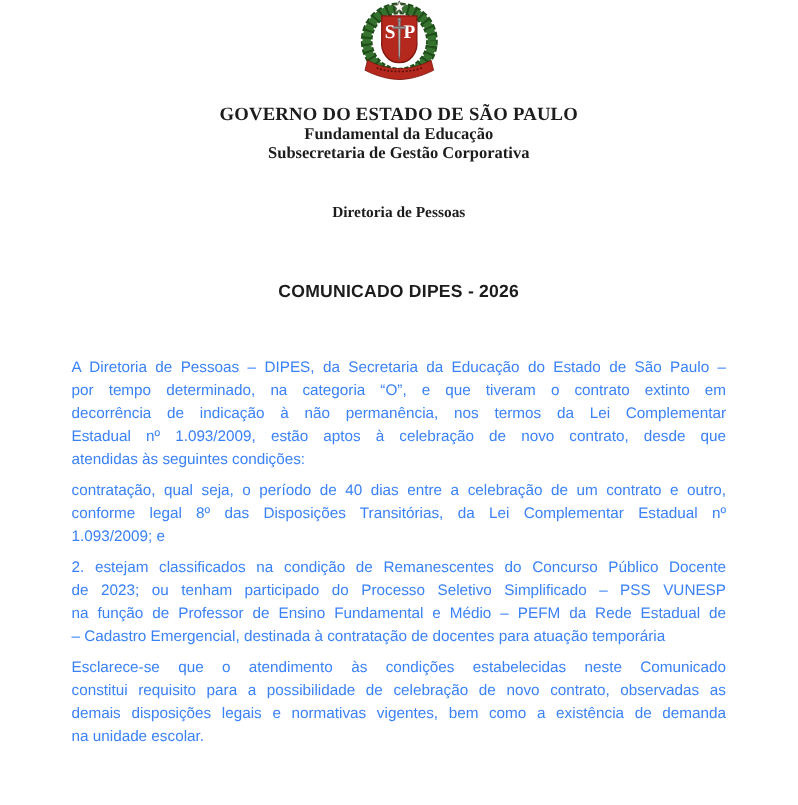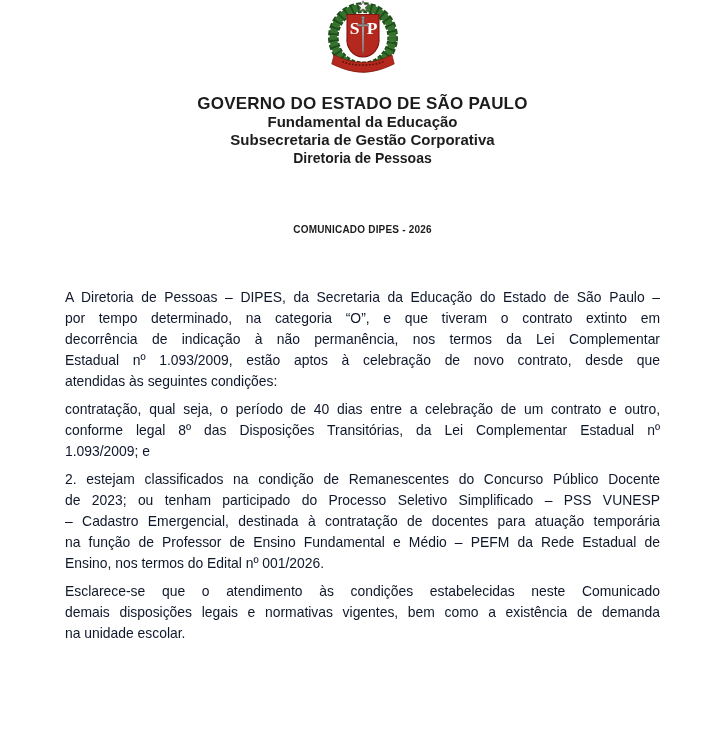--- a/index.html
+++ b/index.html
@@ -28,38 +28,39 @@
   .logo svg {
     display: block;
     width: 84px;
     height: 73px;
   }
   .org-header {
     margin-top: 22px;
     text-align: center;
     font-weight: bold;
     color: #1c1c1c;
+    font-family: Liberation Serif, serif;
   }
   .org-line-1 { font-size: 17px; line-height: 18px; letter-spacing: 0.2px; }
   .org-line-2 { font-size: 15px; line-height: 18px; }
-  .org-line-3 { font-size: 14px; line-height: 18px; }
+  .org-line-3 { font-size: 14px; line-height: 18px; margin-top: 36px; }
   .doc-title {
     margin-top: 55px;
     text-align: center;
     font-weight: bold;
-    font-size: 10px;
+    font-size: 16px;
     line-height: 16px;
     color: #1c1c1c;
     letter-spacing: 0.2px;
   }
   .body-text {
     margin: 0 0 7px 0;
     font-size: 13.9px;
     line-height: 21px;
-    color: #0f172a;
+    color: #3b82f6;
   }
   .p-intro { margin-top: 49px; }
   .jline {
     display: block;
     text-align: justify;
     text-align-last: justify;
     white-space: nowrap;
   }
   .jline:last-child {
     text-align-last: left;
@@ -114,24 +115,24 @@
 
   <p class="body-text">
     <span class="jline">contratação, qual seja, o período de 40 dias entre a celebração de um contrato e outro,</span>
     <span class="jline">conforme legal 8º das Disposições Transitórias, da Lei Complementar Estadual nº</span>
     <span class="jline">1.093/2009; e</span>
   </p>
 
   <p class="body-text">
     <span class="jline">2. estejam classificados na condição de Remanescentes do Concurso Público Docente</span>
     <span class="jline">de 2023; ou tenham participado do Processo Seletivo Simplificado – PSS VUNESP</span>
+    <span class="jline">na função de Professor de Ensino Fundamental e Médio – PEFM da Rede Estadual de</span>
     <span class="jline">– Cadastro Emergencial, destinada à contratação de docentes para atuação temporária</span>
-    <span class="jline">na função de Professor de Ensino Fundamental e Médio – PEFM da Rede Estadual de</span>
-    <span class="jline">Ensino, nos termos do Edital nº 001/2026.</span>
   </p>
 
   <p class="body-text">
     <span class="jline">Esclarece-se que o atendimento às condições estabelecidas neste Comunicado</span>
+    <span class="jline">constitui requisito para a possibilidade de celebração de novo contrato, observadas as</span>
     <span class="jline">demais disposições legais e normativas vigentes, bem como a existência de demanda</span>
     <span class="jline">na unidade escolar.</span>
   </p>
 
 </div>
 
 </body></html>

